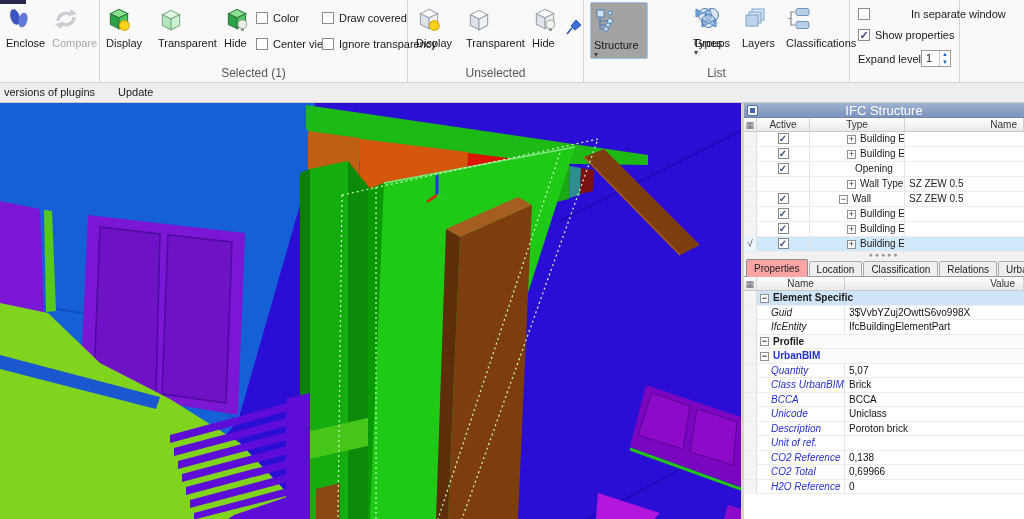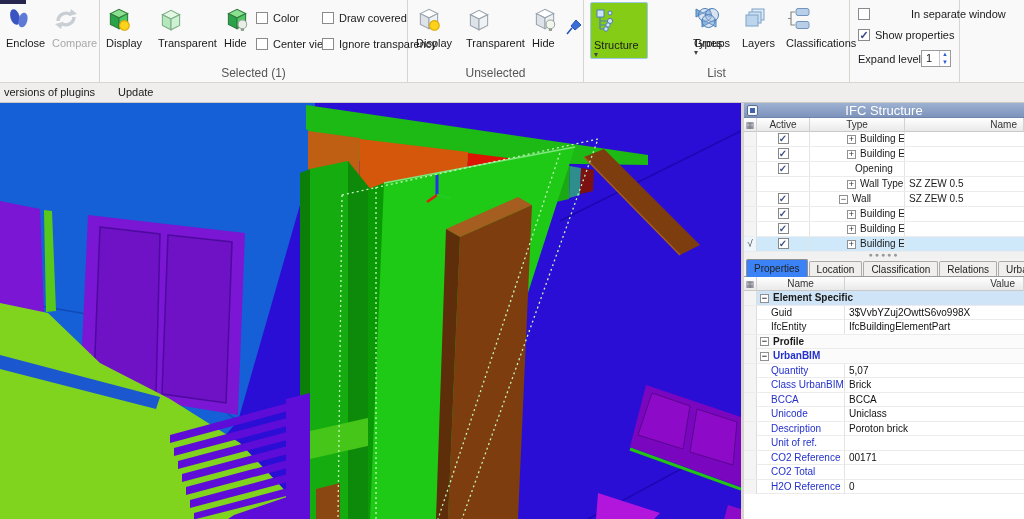--- a/index.html
+++ b/index.html
@@ -8,21 +8,21 @@
 
   
   #ribbon { position:absolute; left:0; top:0; width:1024px; height:83px; background:#f9f9f9; border-bottom:1px solid #d9d6d2; }
   .tabedge { position:absolute; left:0; top:0; width:26px; height:4px; background:#26264f; }
   .rgroup { position:absolute; top:0; height:82px; border-right:1px solid #d8d5d1; }
   .rgroup-label { position:absolute; bottom:2px; left:0; right:0; text-align:center; font-size:12px; color:#555; }
   .rbtn { position:absolute; top:3px; display:flex; flex-direction:column; align-items:flex-start; cursor:default; }
   .rbtn .ricon { height:32px; display:flex; align-items:center; justify-content:center; }
   .rbtn .rlabel { font-size:11px; color:#1a1a1a; white-space:nowrap; margin-top:2px; }
   .rbtn.disabled .rlabel { color:#a8a8a8; }
-  .rbtn.active { background:#84cc16; border:1px solid #9dc6e8; border-radius:2px; top:2px; padding:2px 3px 0 3px; }
+  .rbtn.active { background:#a3a3a3; border:1px solid #9dc6e8; border-radius:2px; top:2px; padding:2px 3px 0 3px; }
   .caret { font-size:8px; color:#444; line-height:6px; margin-top:1px; }
   .rcb { position:absolute; display:flex; align-items:center; gap:5px; white-space:nowrap; }
   .cbbox { width:12px; height:12px; border:1px solid #8a8a8a; background:#fff; display:inline-flex; align-items:center; justify-content:center; font-size:11px; font-weight:bold; color:#3a4a8c; line-height:10px; }
   .spin-wrap { position:absolute; display:flex; align-items:center; }
   .spinbox { width:30px; height:17px; border:1px solid #9a9a9a; background:#fff; display:flex; }
   .spinval { flex:1; text-align:left; padding:1px 0 0 4px; font-size:11px; }
   .spinarrows { width:11px; display:flex; flex-direction:column; border-left:1px solid #c8c8c8; }
   .spinarrows span { flex:1; font-size:6px; color:#2a5fd0; text-align:center; line-height:7px; cursor:default; }
 
   
@@ -54,28 +54,28 @@
   .t-typ { left:66px; width:95px; border-right:1px solid #e4e4e4; display:flex; align-items:center; }
   .t-nm  { left:161px; width:119px; padding-left:4px; }
   .cb { display:inline-flex; width:11px; height:11px; border:1px solid #888; background:#fff; margin-top:1px; align-items:center; justify-content:center; font-size:10px; font-weight:bold; color:#3c5086; line-height:9px; }
   .exp { display:inline-flex; width:9px; height:9px; border:1px solid #909090; background:#fff; font-size:9px; line-height:7px; align-items:center; justify-content:center; color:#333; margin-right:4px; flex:none; }
   .tree-guide { position:absolute; width:0; border-left:1px dotted #c9c9c9; }
 
   #splitter { position:absolute; left:0; top:149px; width:280px; height:7px; background:#f1f1f1; text-align:center; color:#999; font-size:7px; line-height:5px; letter-spacing:2px; }
 
   #prop-tabs { position:absolute; left:0; top:156px; width:280px; height:18px; background:#f4f3f2; border-bottom:1px solid #9a9a9a; display:flex; align-items:flex-end; padding-left:2px; }
   .ptab { height:15px; line-height:15px; padding:0 7px; font-size:10px; color:#222; background:#f0efee; border:1px solid #ababab; border-bottom:none; margin-right:1px; border-radius:2px 2px 0 0; }
-  .ptab.on { height:18px; line-height:18px; background:#3b82f6; border-color:#8f8f8f; position:relative; z-index:2; margin-bottom:-1px; }
+  .ptab.on { height:18px; line-height:18px; background:#fca5a5; border-color:#8f8f8f; position:relative; z-index:2; margin-bottom:-1px; }
 
   #props-head { top:174px; }
   #prop-rows { position:absolute; left:0; top:188px; width:280px; height:228px; overflow:hidden; }
   .prow { position:relative; width:280px; height:14.5px; border-bottom:1px solid #ececec; background:#fff; }
   .pcell { position:absolute; top:0; height:14px; line-height:14px; font-size:10px; overflow:hidden; white-space:nowrap; }
   .p-gut { left:0; width:13px; background:#f4f4f4; border-right:1px solid #ddd; }
-  .p-nm { left:13px; width:88px; padding-left:14px; border-right:1px solid #e4e4e4; }
+  .p-nm { left:13px; width:88px; padding-left:14px; border-right:1px solid #e4e4e4;font-style:italic; }
   .p-val { left:101px; width:179px; padding-left:4px; color:#111; }
   .prow.group .p-body { left:13px; width:267px; padding-left:3px; font-weight:bold; display:flex; align-items:center; }
   .prow.group { background:#fbfbfb; }
   .prow.group.hl { background:#cfe4f6; }
   .blue-t { color:#2330cc; }
 </style>
 </head>
 <body>
 
 <div id="app">
@@ -522,25 +522,26 @@
           <span class="pcell p-val">Poroton brick</span>
         </div>
         <div class="prow">
           <span class="pcell p-gut"></span>
           <span class="pcell p-nm blue-t">Unit of ref.</span>
           <span class="pcell p-val"></span>
         </div>
         <div class="prow">
           <span class="pcell p-gut"></span>
           <span class="pcell p-nm blue-t">CO2 Reference</span>
-          <span class="pcell p-val">00171</span>
+          <span class="pcell p-val">0,138</span>
         </div>
         <div class="prow">
           <span class="pcell p-gut"></span>
           <span class="pcell p-nm blue-t">CO2 Total</span>
+          <span class="pcell p-val">0,69966</span>
         </div>
         <div class="prow">
           <span class="pcell p-gut"></span>
           <span class="pcell p-nm blue-t">H2O Reference</span>
           <span class="pcell p-val">0</span>
         </div>
       </div>
   </div>
 </div>
 

